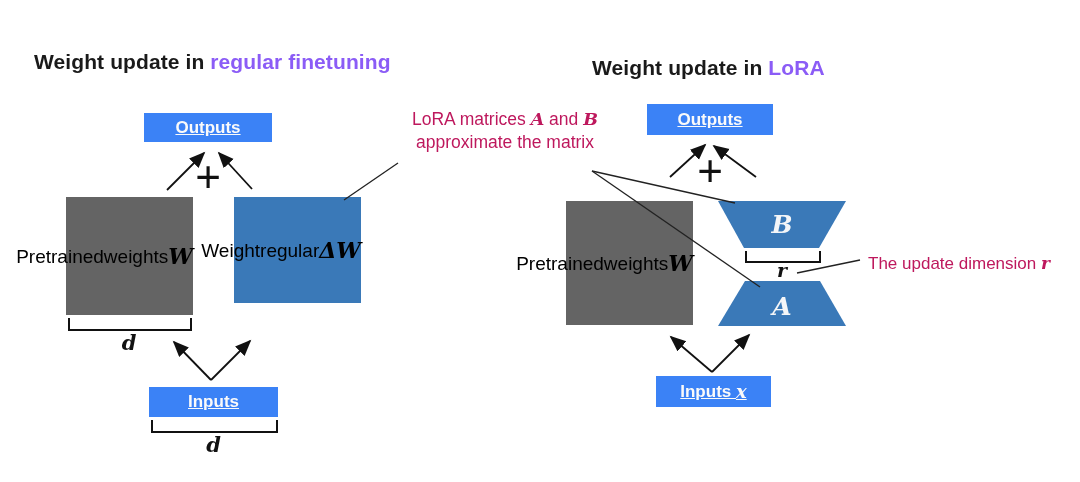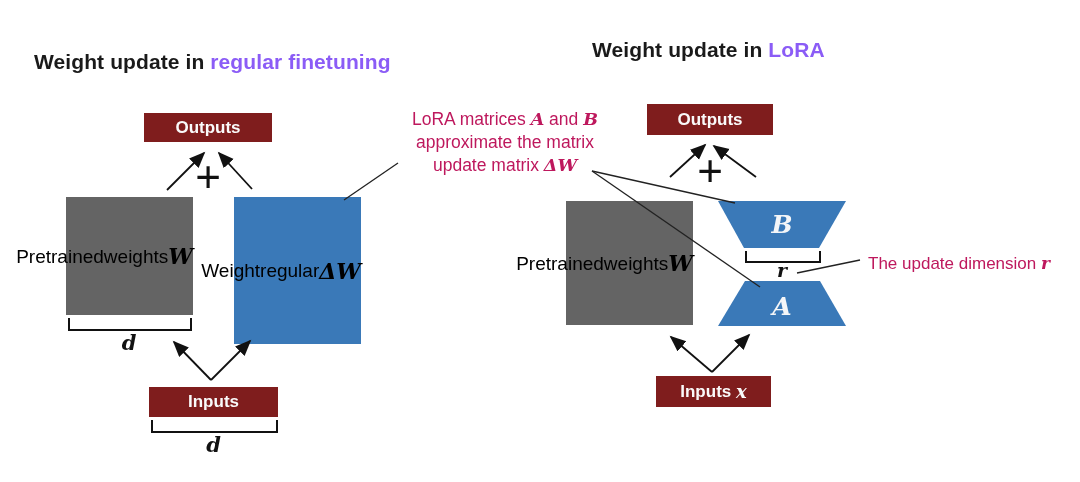--- a/index.html
+++ b/index.html
@@ -4,22 +4,22 @@
 <style>
   html,body{margin:0;padding:0;background:#fff;}
   #canvas{
     position:relative;width:1080px;height:482px;background:#ffffff;
     font-family:"Liberation Sans",sans-serif;color:#1a1a1a;overflow:hidden;
   }
   .abs{position:absolute;}
   .title{font-size:21px;font-weight:700;letter-spacing:.1px;white-space:nowrap;z-index:10;}
   .title .hl{color:#8b5cf6;}
   .blackbox{
-    background:#7f1d1d;color:#fafafa;display:flex;align-items:center;justify-content:center;
-    font-size:17px;font-weight:600;z-index:10;
+    background:#3b82f6;color:#fafafa;display:flex;align-items:center;justify-content:center;
+    font-size:17px;font-weight:600;z-index:10;text-decoration:underline;
   }
   .bigbox{
     display:flex;flex-direction:row;align-items:center;justify-content:flex-end;
     color:#000000;font-size:19px;line-height:27px;text-align:center;z-index:1;
   }
   .graybox{background:#646464;}
   .bluebox{background:#3a79b8;}
   .math{font-family:"DejaVu Serif",serif;font-style:italic;font-weight:600;}
   .boxmath{font-size:22px;line-height:28px;}
   .plus{font-size:44px;font-weight:400;color:#111;line-height:50px;text-align:center;z-index:10;}
@@ -33,37 +33,37 @@
   #overlay{position:absolute;left:0;top:0;z-index:5;pointer-events:none;}
 </style>
 </head>
 <body>
 
 <div id="canvas">
 
   <div class="abs title" style="left:34px;top:50px;">
     <span>Weight update in </span><span class="hl">regular finetuning</span>
   </div>
-  <div class="abs title" style="left:592px;top:38px;">
+  <div class="abs title" style="left:592px;top:56px;">
     <span>Weight update in </span><span class="hl">LoRA</span>
   </div>
 
   <div class="abs blackbox" style="left:144px;top:113px;width:128px;height:29px;">
     <span>Outputs</span>
   </div>
 
   <div class="abs plus" style="left:186px;top:152px;width:44px;height:50px;">+</div>
 
   <div class="abs bigbox graybox" style="left:66px;top:197px;width:127px;height:118px;">
     <div>Pretrained</div>
     <div>weights</div>
     <div class="math boxmath">W</div>
   </div>
 
-  <div class="abs bigbox bluebox" style="left:234px;top:197px;width:127px;height:147px;">
+  <div class="abs bigbox bluebox" style="left:234px;top:197px;width:127px;height:106px;">
     <div>Weight</div>
     <div>regular</div>
     <div class="math boxmath">ΔW</div>
   </div>
 
   <div class="abs bracket" style="left:68px;top:318px;width:120px;height:11px;"></div>
   <div class="abs dimlabel math" style="left:68px;top:330px;width:122px;">d</div>
 
   <div class="abs blackbox" style="left:149px;top:387px;width:129px;height:30px;">
     <span>Inputs</span>
@@ -92,21 +92,20 @@
   <div class="abs trap-label math" style="left:752px;top:288px;width:60px;height:36px;">A</div>
 
   <div class="abs blackbox" style="left:656px;top:376px;width:115px;height:31px;">
     <span style="white-space:pre;">Inputs </span>
       <span class="math" style="font-size:18px;">x</span>
   </div>
 
   <div class="abs note" style="left:398px;top:108px;width:214px;">
     <div><span>LoRA matrices </span><span class="math">A</span><span style="white-space:pre;"> and </span><span class="math">B</span></div>
     <div>approximate the matrix</div>
-    <div><span>update matrix </span><span class="math">ΔW</span></div>
   </div>
 
   <div class="abs note" style="left:856px;top:252px;width:206px;font-size:17px;line-height:22px;">
     <div><span>The update dimension </span><span class="math">r</span></div>
   </div>
 
   <svg id="overlay" width="1080" height="482" viewBox="0 0 1080 482">
     <defs>
       <marker id="ah" markerWidth="10" markerHeight="9" refX="8" refY="3.75" orient="auto">
         <path d="M0,0 L9,3.75 L0,7.5 Z" fill="#111"></path>

